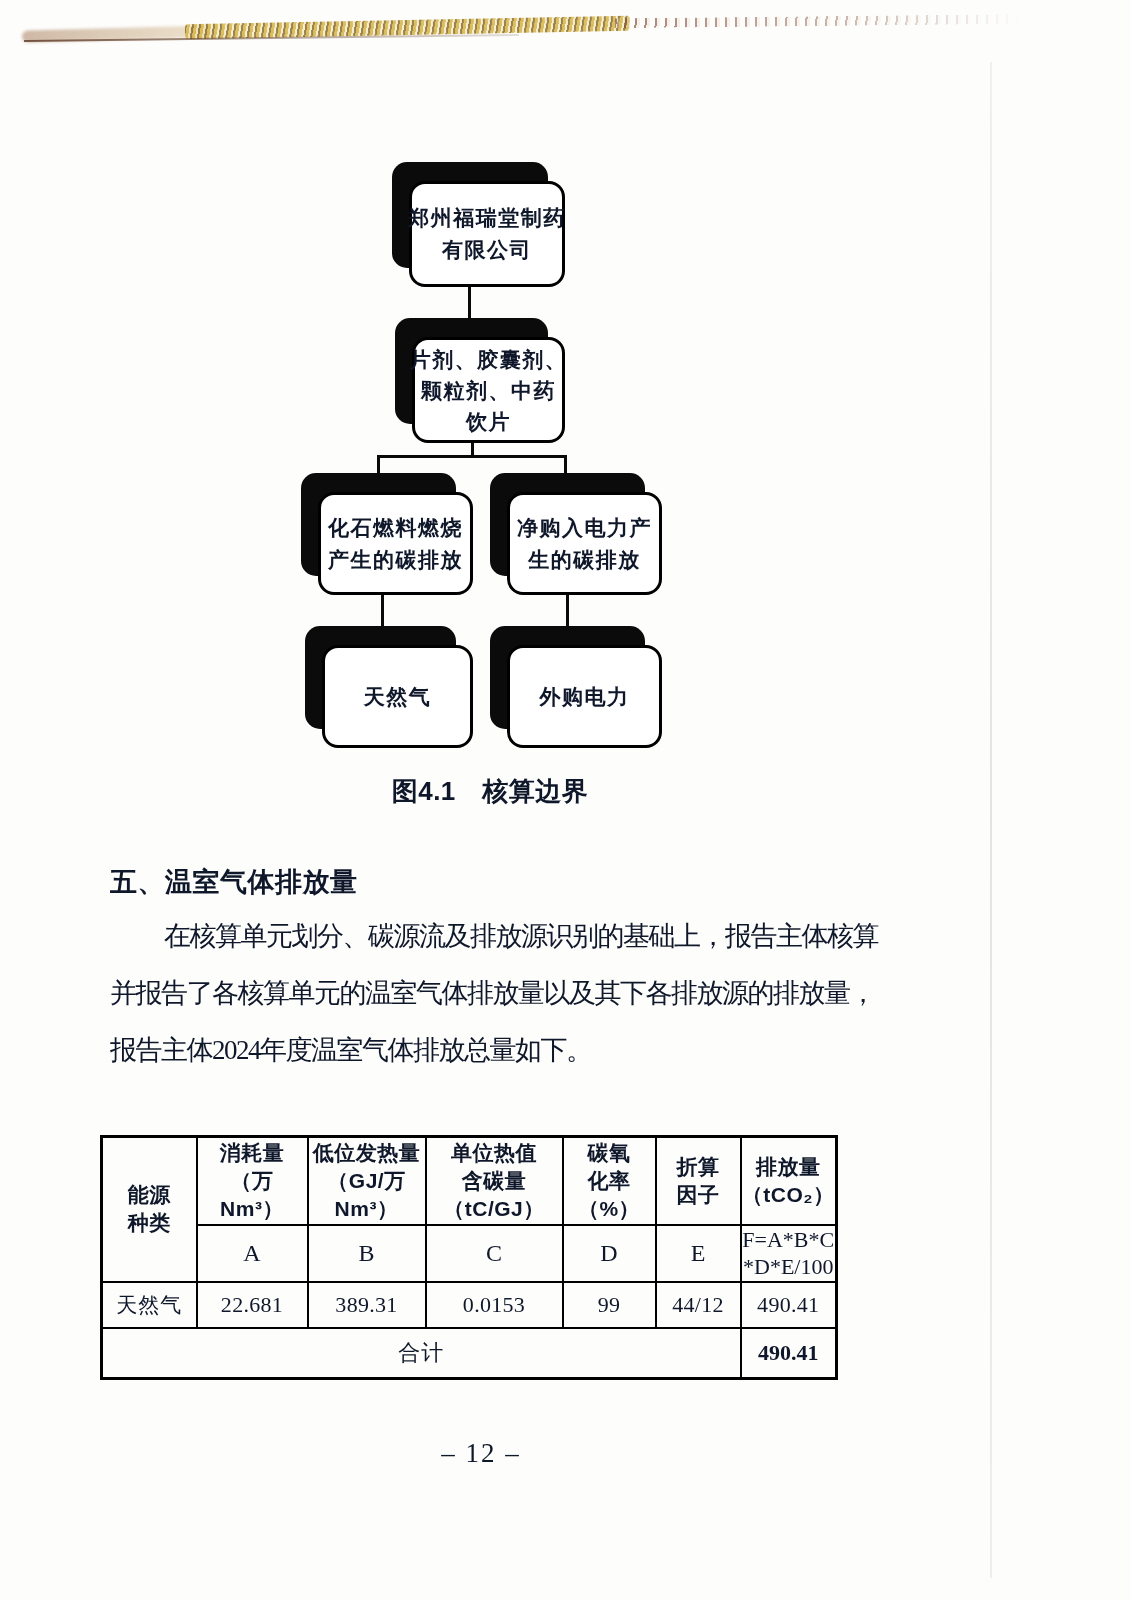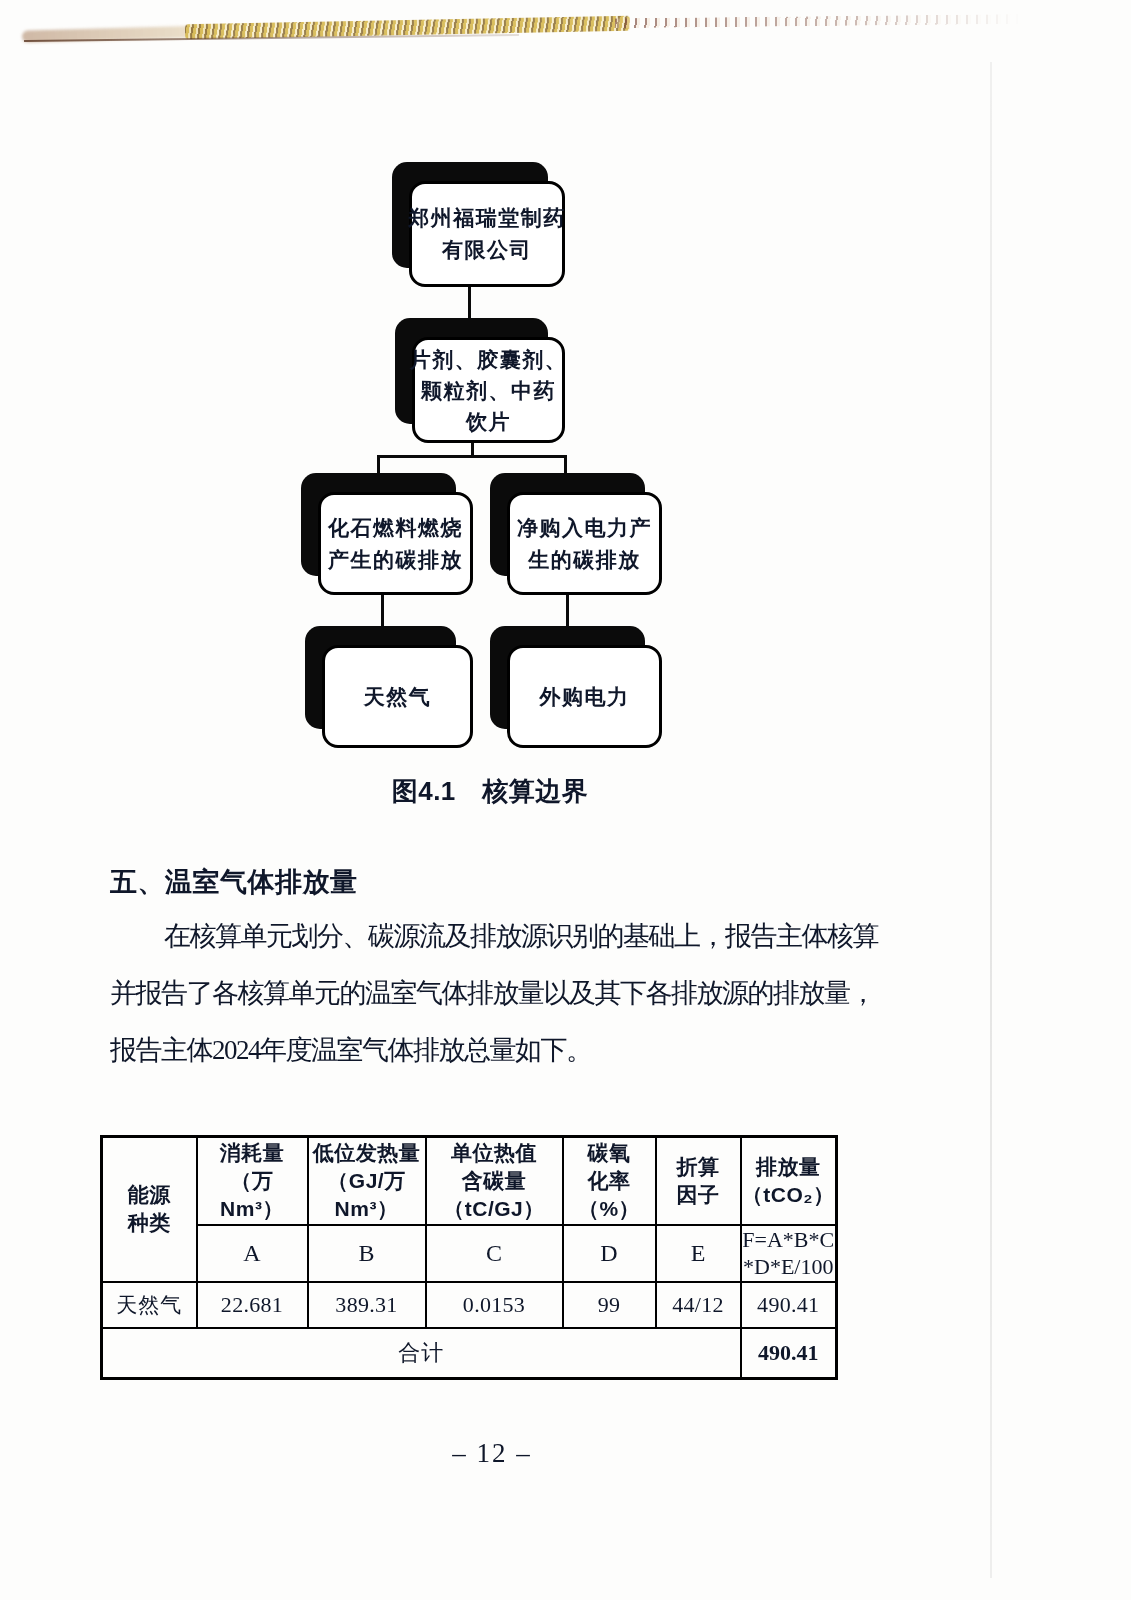--- a/index.html
+++ b/index.html
@@ -97,21 +97,21 @@
     font-family:"Liberation Serif", serif;font-size:22px;line-height:27px;
     text-align:left;padding-left:6px;
   }
   td.val{font-family:"Liberation Serif", serif;font-size:22px;letter-spacing:0.3px;margin-top:8px;}
   td.energy{font-family:"Liberation Sans", sans-serif;font-size:21px;letter-spacing:1px;}
   td.total-label{font-family:Liberation Sans, sans-serif;font-size:22px;letter-spacing:1px;}
   td.total-val{font-family:"Liberation Serif", serif;font-size:22px;font-weight:700;}
 
   .page-number{
     position:absolute;left:0;top:1438px;width:962px;text-align:center;
-    font-size:27px;letter-spacing:2px;padding-left:11px;
+    font-size:27px;letter-spacing:2px;
   }
 </style>
 </head>
 <body>
 
 <div class="page">
 
   <div class="smudge-left"></div>
   <div class="smudge-mid"></div>
   <div class="smudge-right"></div>

